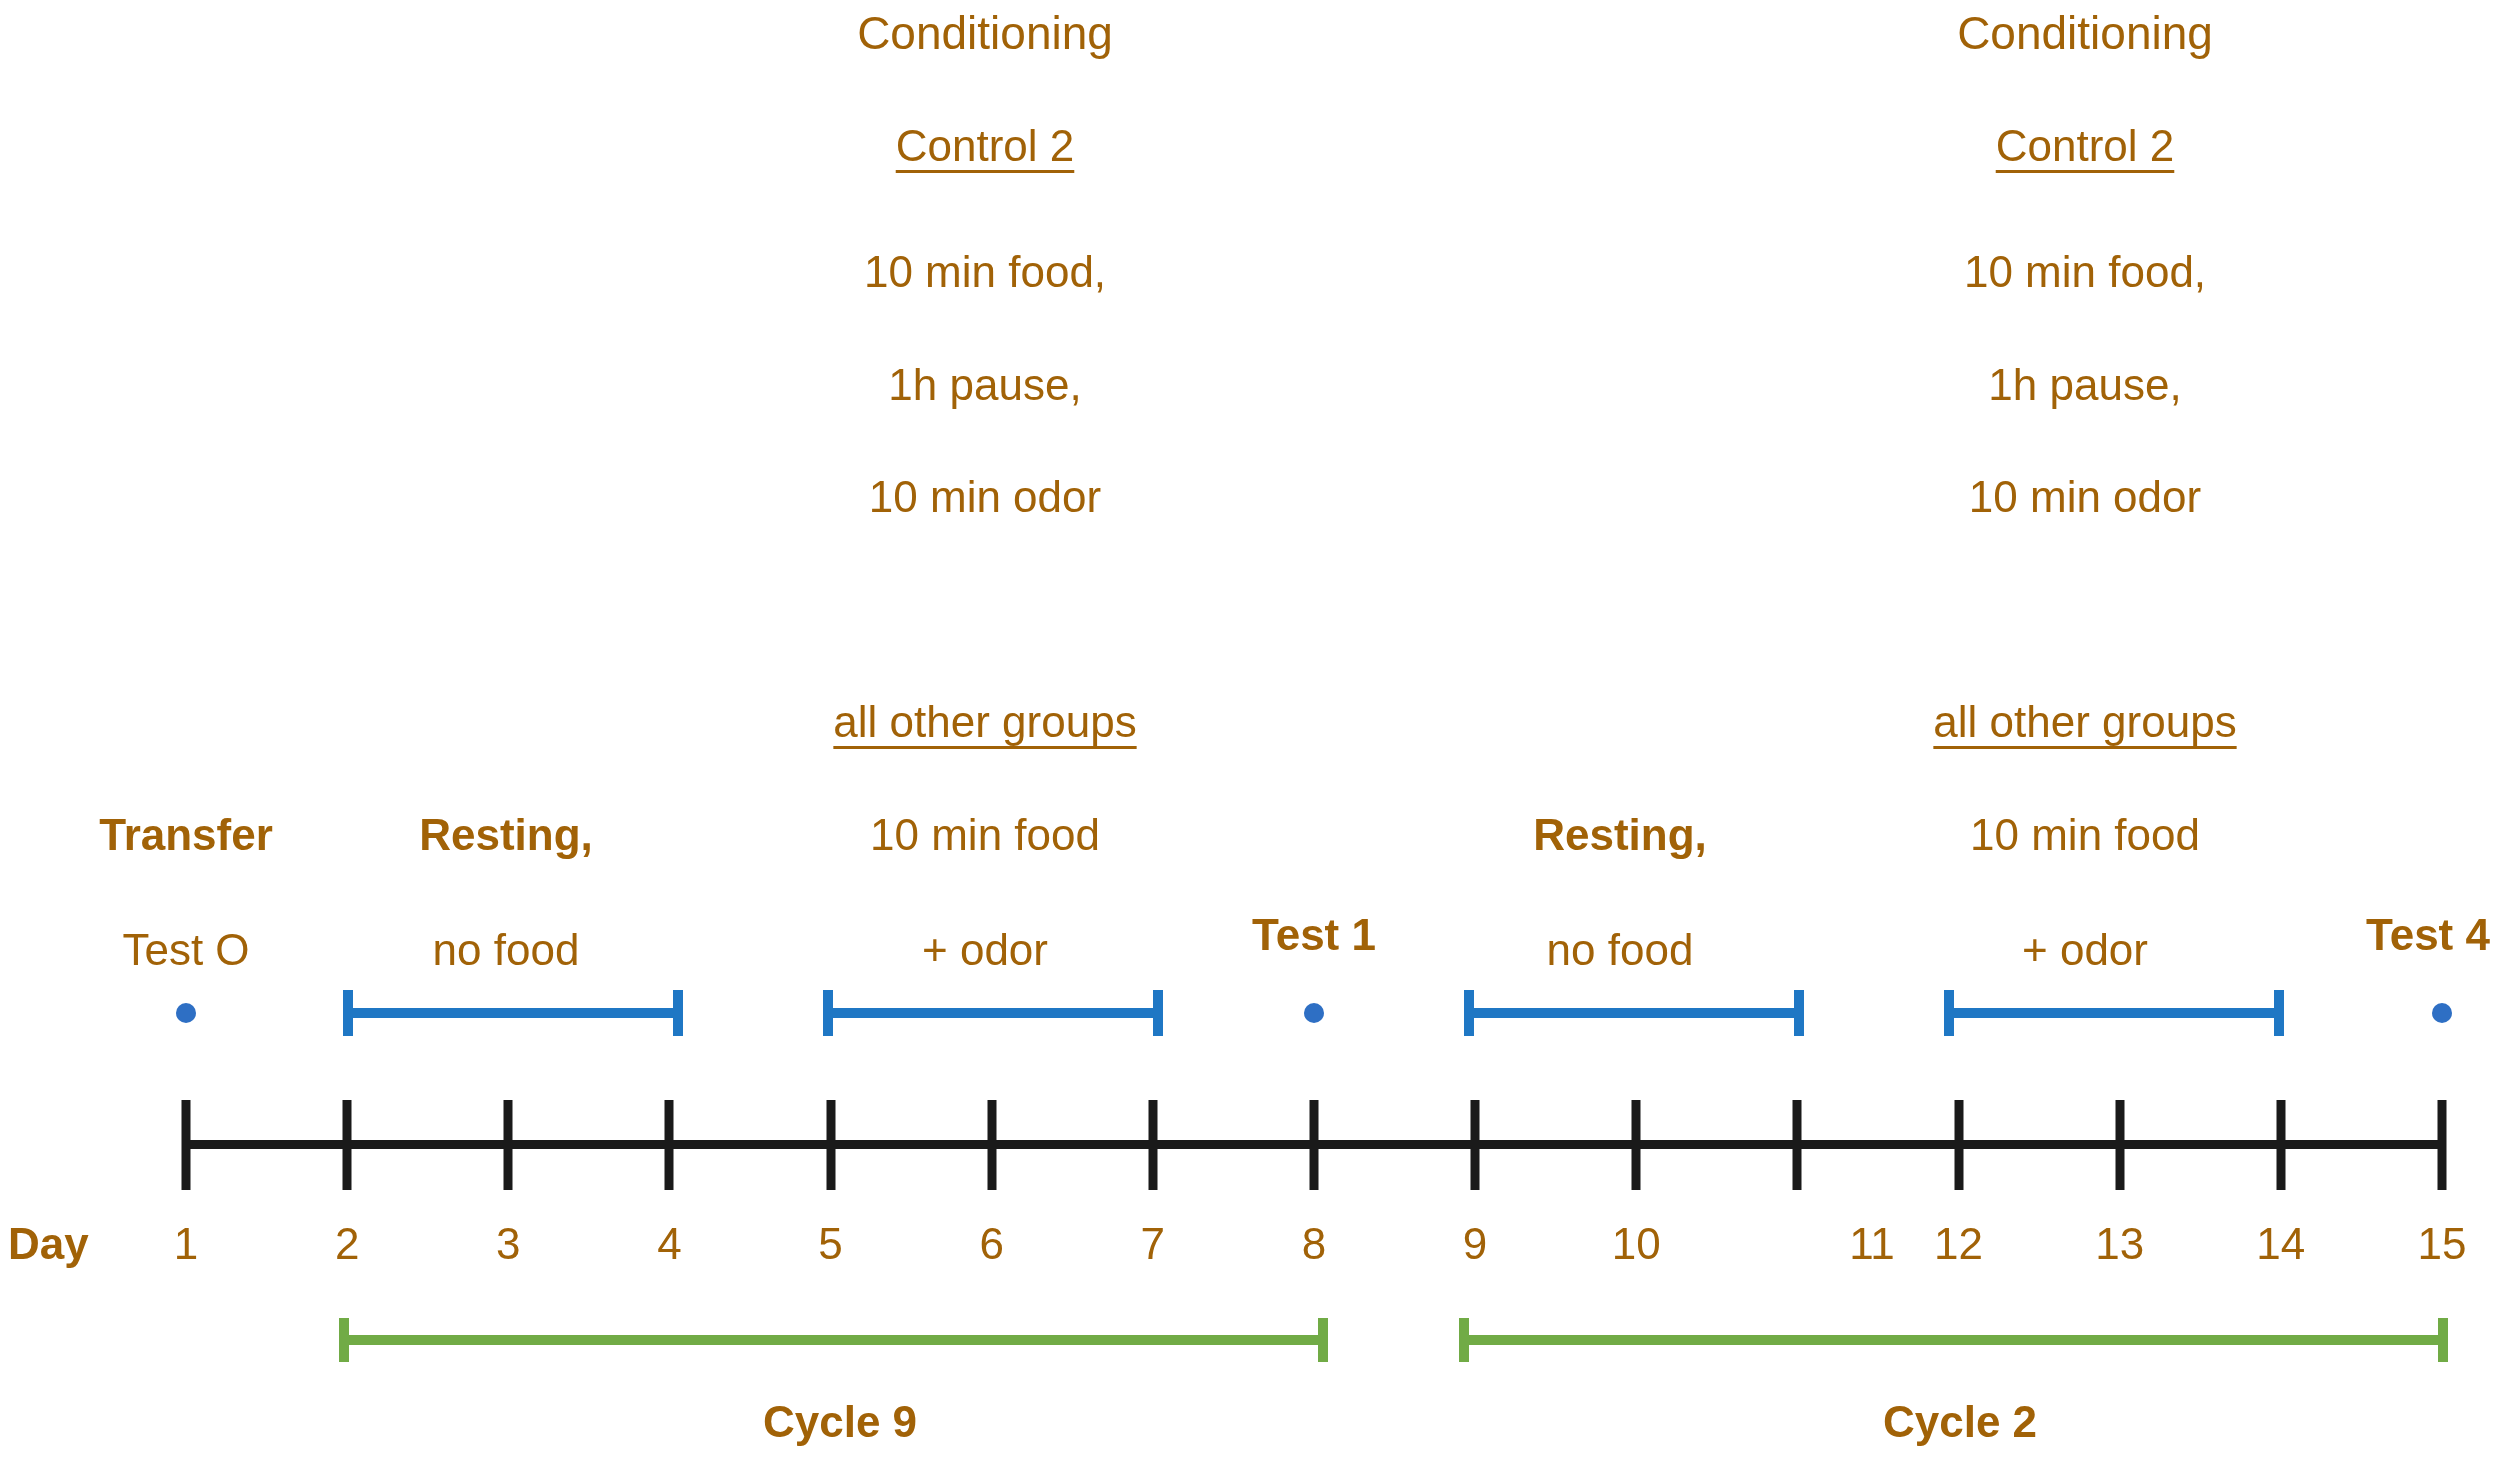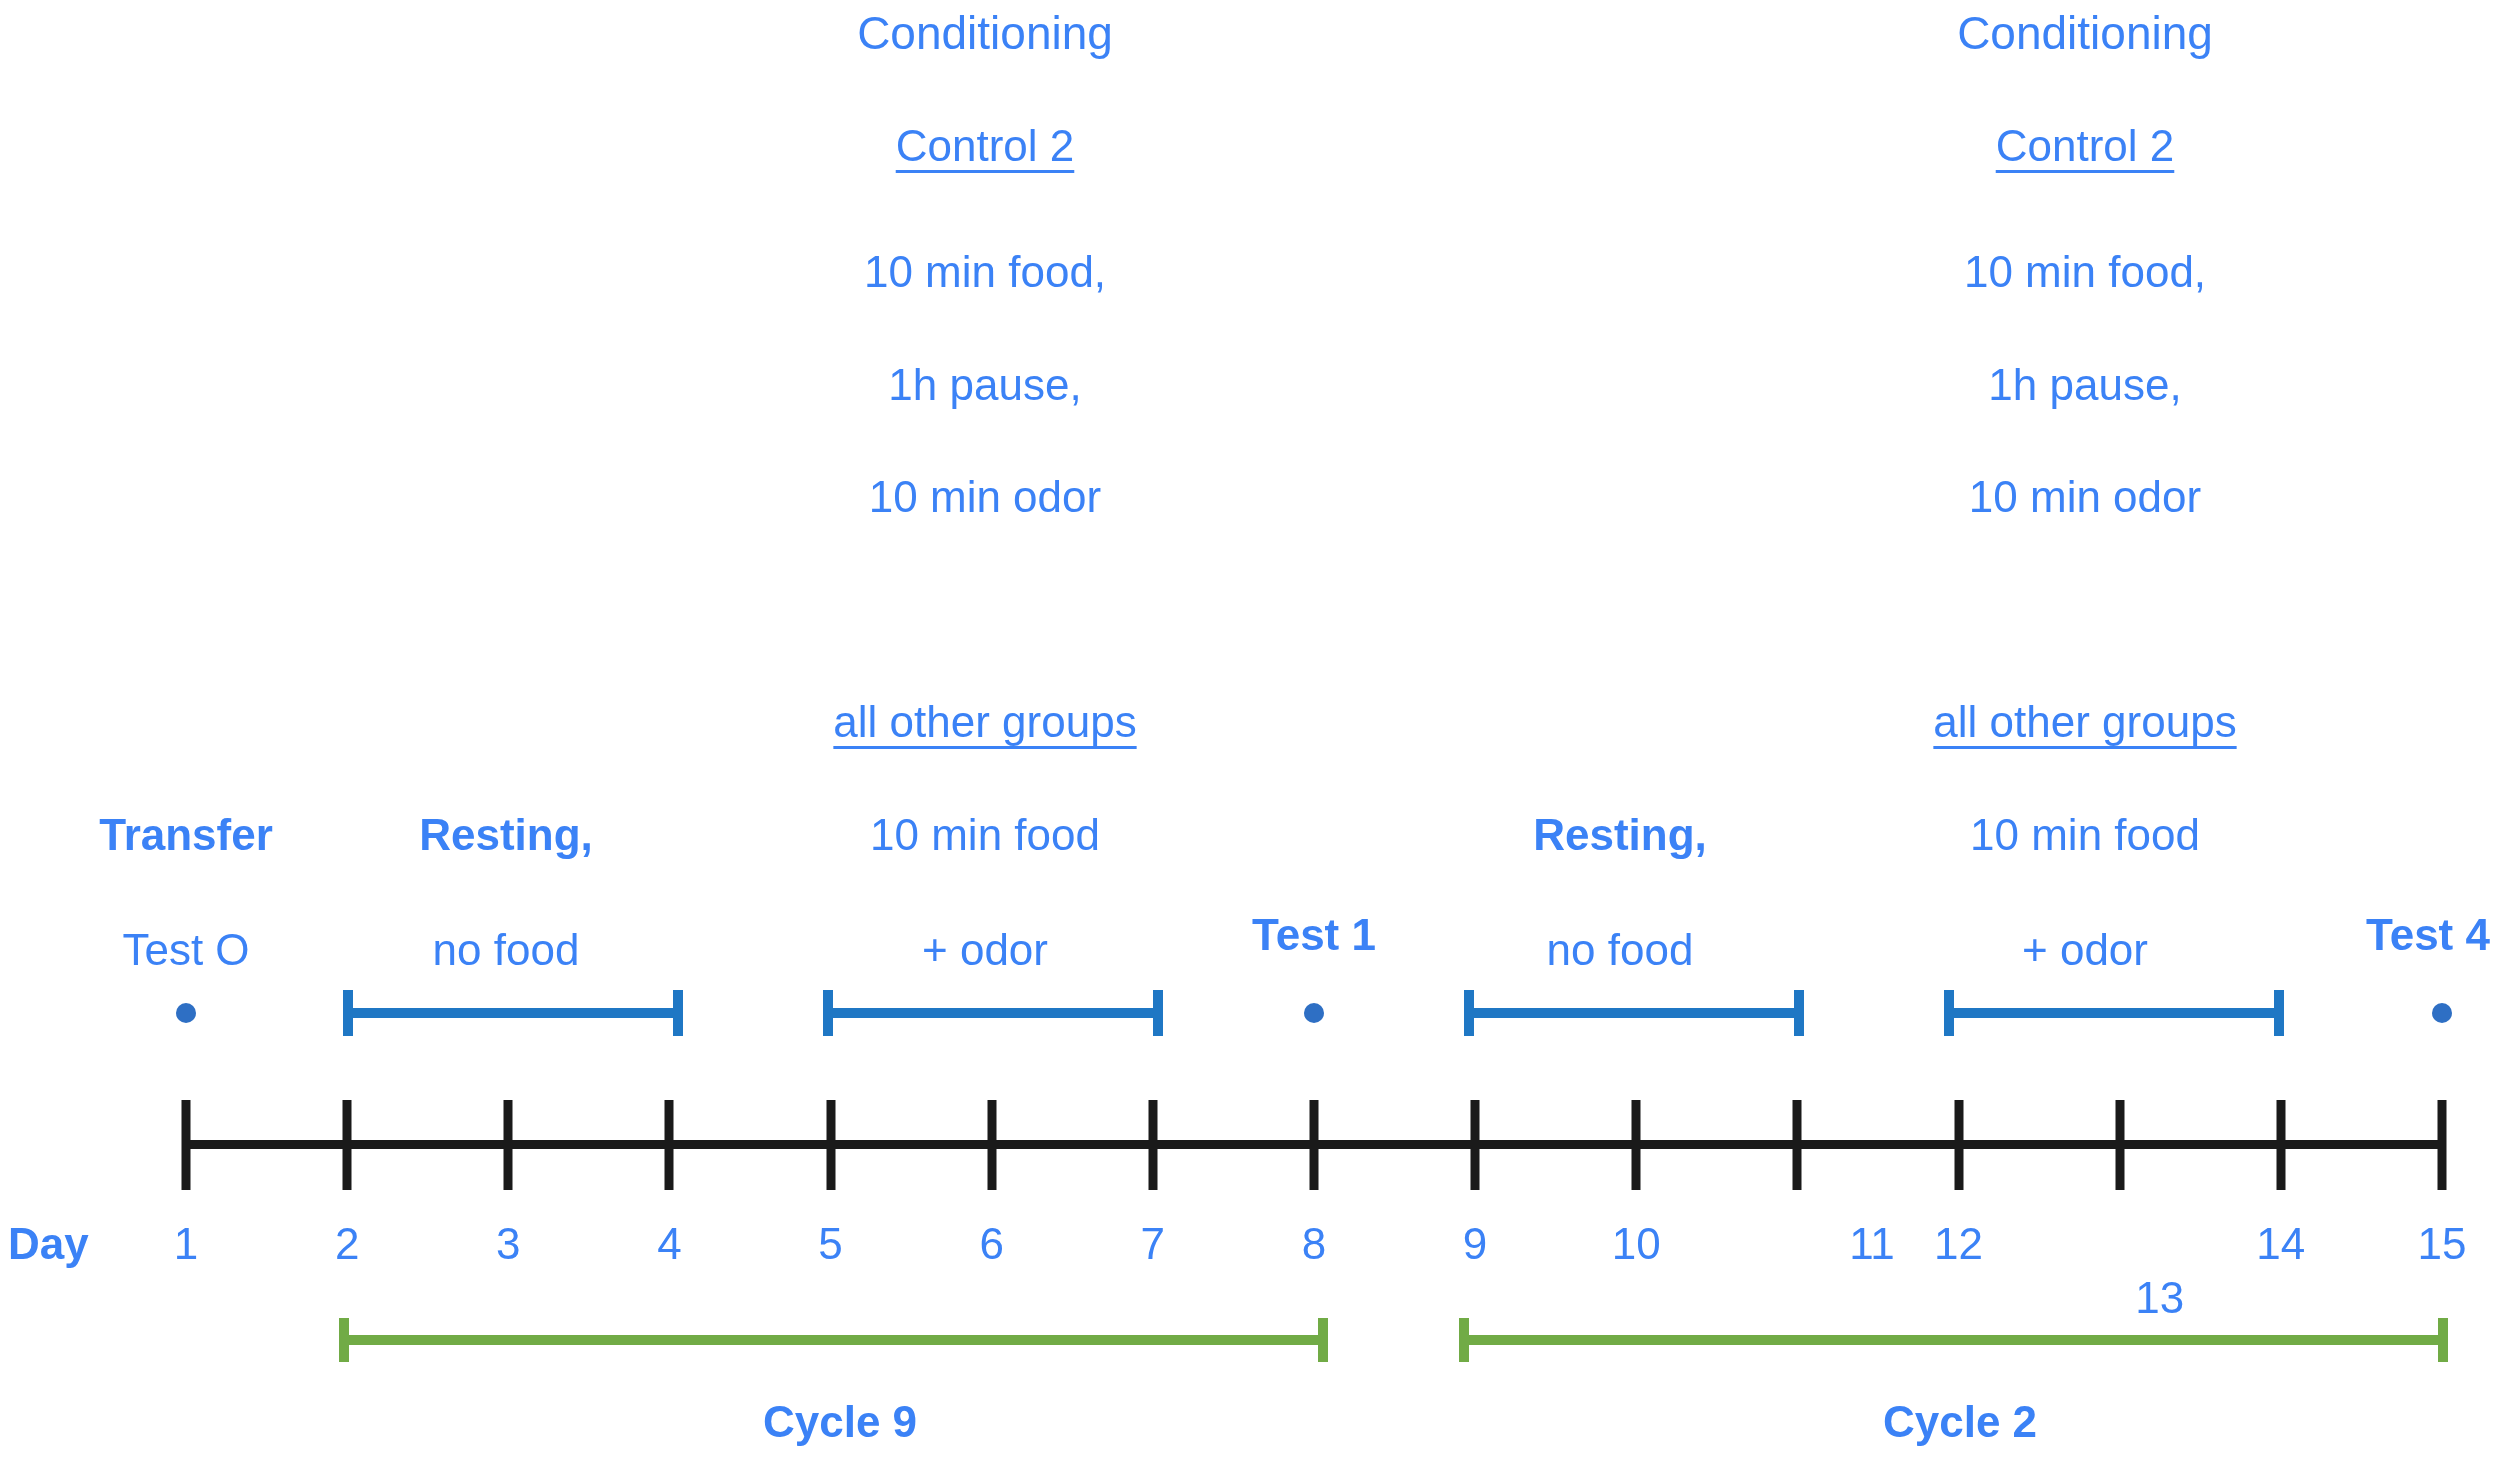--- a/index.html
+++ b/index.html
@@ -17,21 +17,21 @@
     height: 1483px;
     background: #ffffff;
     overflow: hidden;
   }
 
   
   .tx {
     position: absolute;
     white-space: nowrap;
     line-height: 1;
-    color: #3b82f6;
+    color: #a16207;
   }
   .ctr { transform: translateX(-50%); }
 
   .f-head   { font-size: 46px; }
   .f-body   { font-size: 44px; }
   .f-day    { font-size: 44px; }
   .bold     { font-weight: bold; }
   .uline    {
     text-decoration: underline;
     text-decoration-thickness: 3px;
@@ -180,21 +180,21 @@
       <div class="tx f-day ctr" style="left: 508.28px; top: 1222px;">3</div>
       <div class="tx f-day ctr" style="left: 669.42px; top: 1222px;">4</div>
       <div class="tx f-day ctr" style="left: 830.56px; top: 1222px;">5</div>
       <div class="tx f-day ctr" style="left: 991.7px; top: 1222px;">6</div>
       <div class="tx f-day ctr" style="left: 1152.84px; top: 1222px;">7</div>
       <div class="tx f-day ctr" style="left: 1313.98px; top: 1222px;">8</div>
       <div class="tx f-day ctr" style="left: 1475.12px; top: 1222px;">9</div>
       <div class="tx f-day ctr" style="left: 1636.26px; top: 1222px;">10</div>
       <div class="tx f-day ctr" style="left: 1872px; top: 1222px;">11</div>
       <div class="tx f-day ctr" style="left: 1958.54px; top: 1222px;">12</div>
-      <div class="tx f-day ctr" style="left: 2119.68px; top: 1276px; margin-left: 40px;">13</div>
+      <div class="tx f-day ctr" style="left: 2119.68px; top: 1222px;">13</div>
       <div class="tx f-day ctr" style="left: 2280.82px; top: 1222px;">14</div>
       <div class="tx f-day ctr" style="left: 2441.96px; top: 1222px;">15</div>
     </div>
 
   <div class="bracket green" style="left:339px; width:989px; top:1318px;">
     <span class="cap l"></span>
     <span class="bar"></span>
     <span class="cap r"></span>
   </div>
   <div class="bracket green" style="left:1459px; width:989px; top:1318px;">

